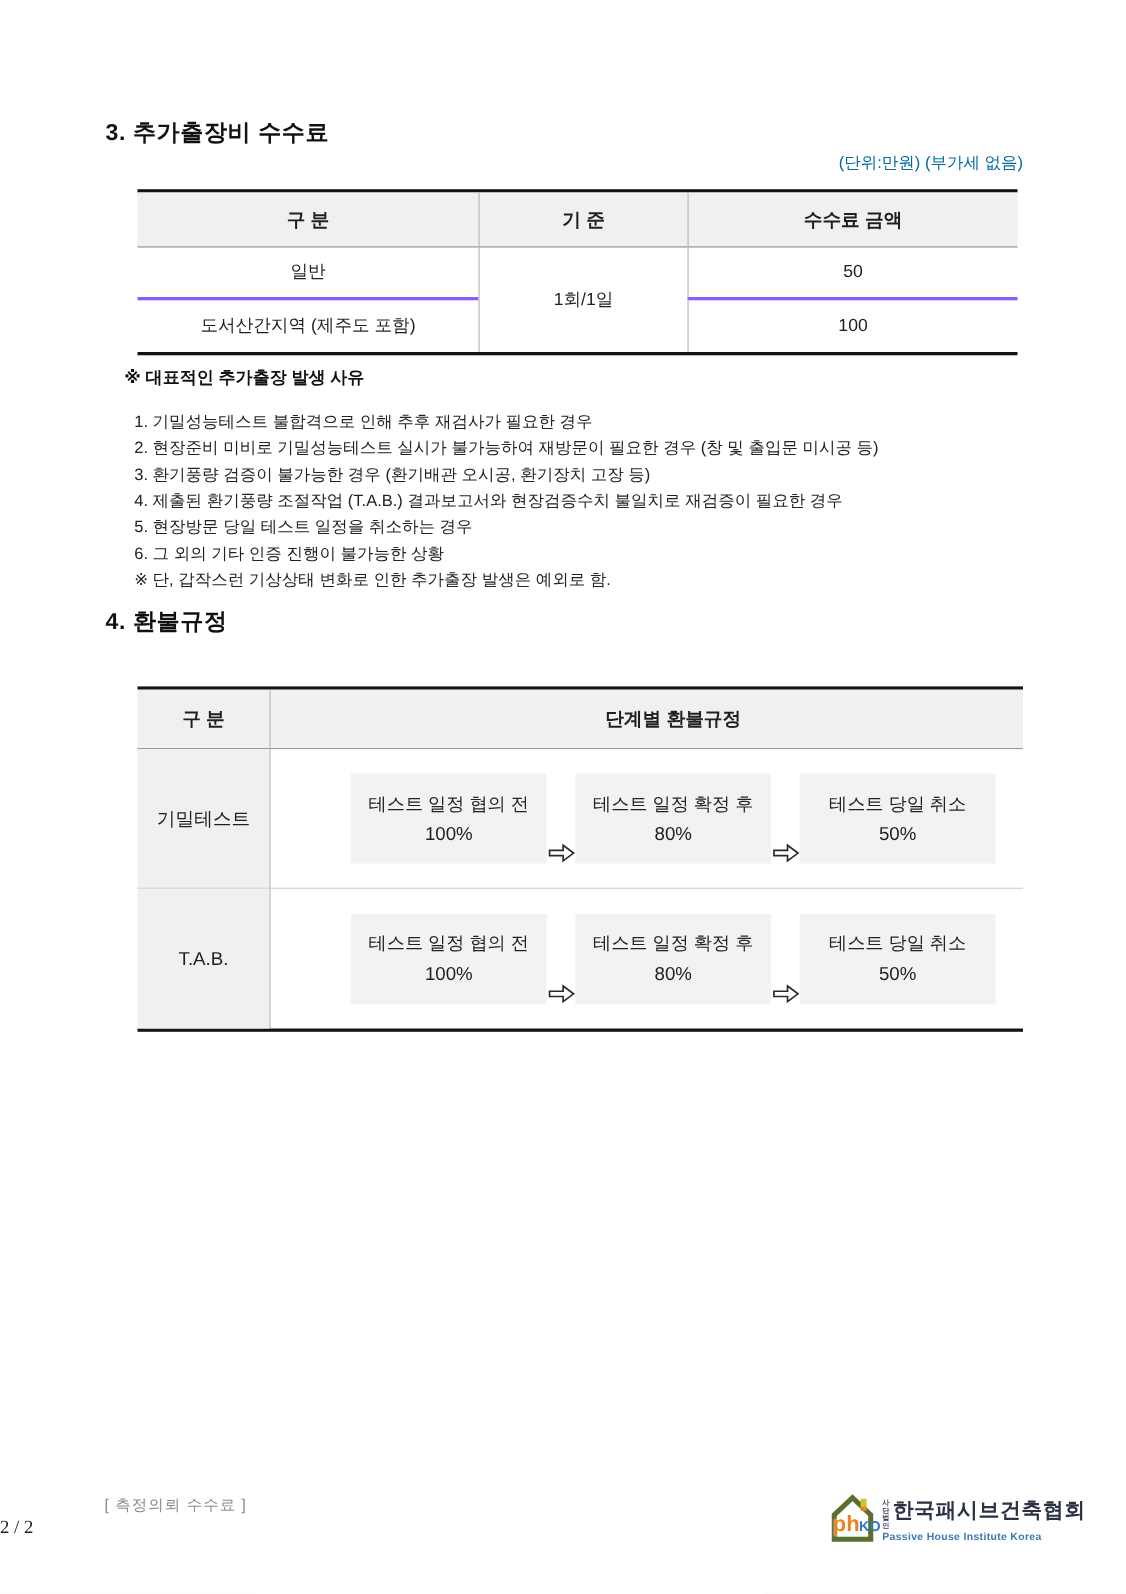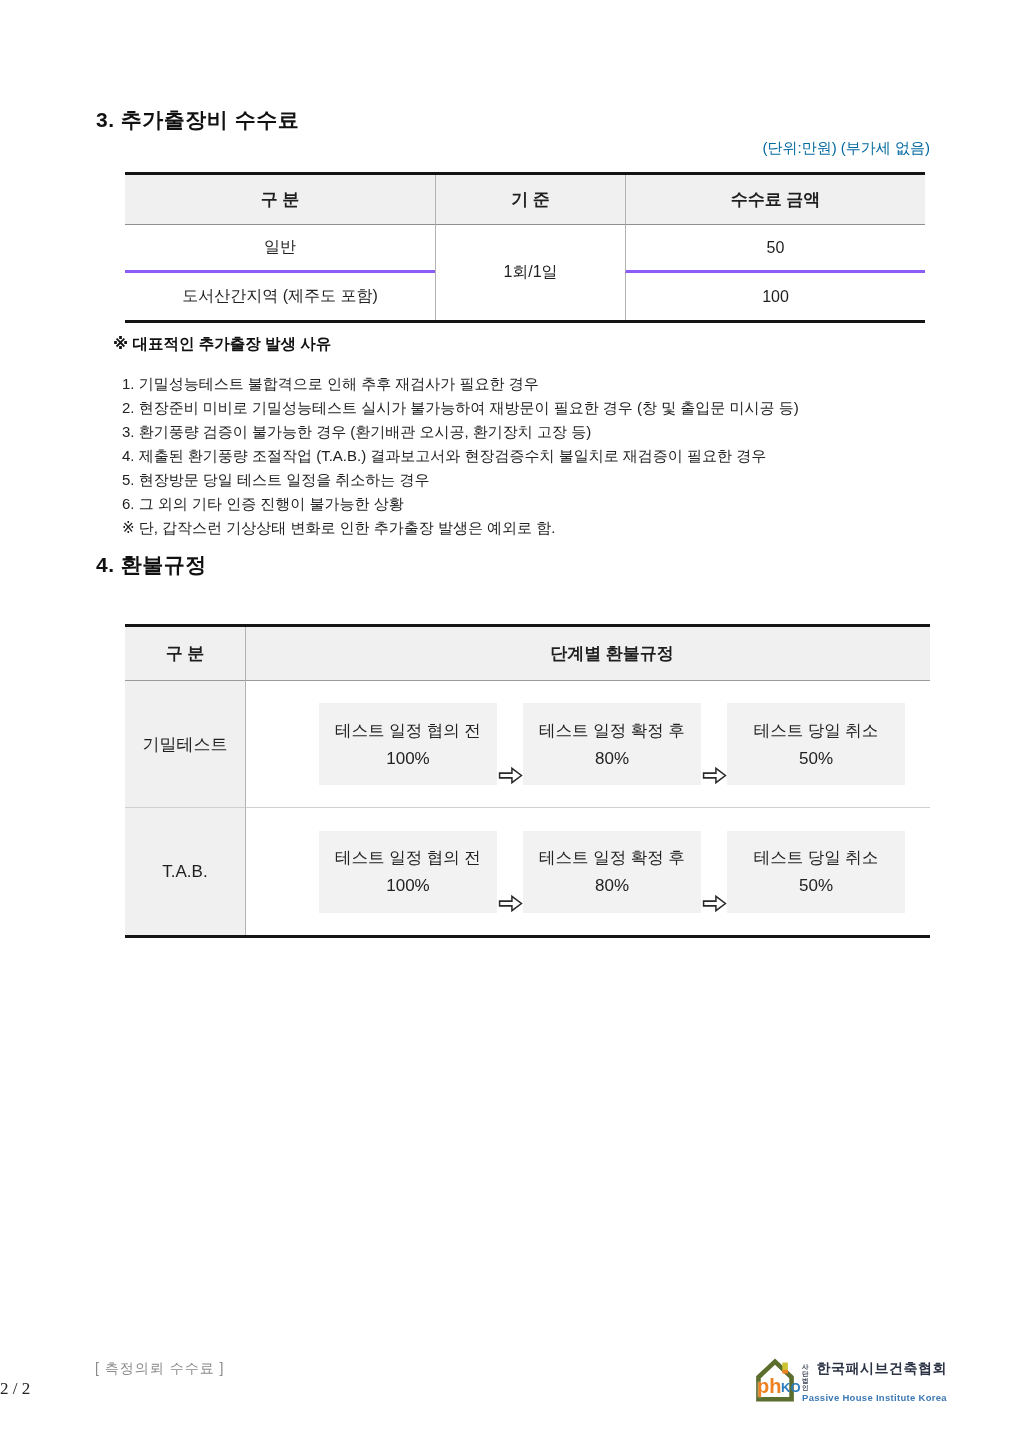--- a/index.html
+++ b/index.html
@@ -58,21 +58,21 @@
   
   #logo{position:absolute;left:752px;top:1357px;width:180px;height:50px;display:flex;align-items:flex-start;}
   #logo-house{position:relative;width:46px;height:46px;flex:none;}
   #logo-house .ph{position:absolute;left:5px;top:18px;font-size:20px;font-weight:bold;color:#ee8222;
                   text-shadow:0 0 2px #fff;}
   #logo-house .ko{position:absolute;left:29px;top:23px;font-size:13px;font-weight:bold;color:#2b7bbd;}
   #logo-text{margin-left:4px;padding-top:3px;}
   #logo-line1{display:flex;align-items:flex-start;}
   #logo-prefix{display:flex;flex-direction:column;font-size:6.5px;line-height:7px;color:#3a4252;
                margin:3px 3px 0 0;font-weight:bold;}
-  #logo-name{font-size:14px;font-weight:bold;color:#2b3244;letter-spacing:0.5px;white-space:nowrap;text-align:right;}
+  #logo-name{font-size:19px;font-weight:bold;color:#2b3244;letter-spacing:0.5px;white-space:nowrap;text-align:right;}
   #logo-name-en{font-size:9.5px;color:#3c78b4;font-weight:bold;letter-spacing:0.3px;margin-top:1px;white-space:nowrap;}
 </style>
 </head>
 <body>
 
 <div id="page">
 
   <div id="heading-3" class="sec-heading">3. 추가출장비 수수료</div>
 
   <div id="unit-note">(단위:만원) (부가세 없음)</div>

